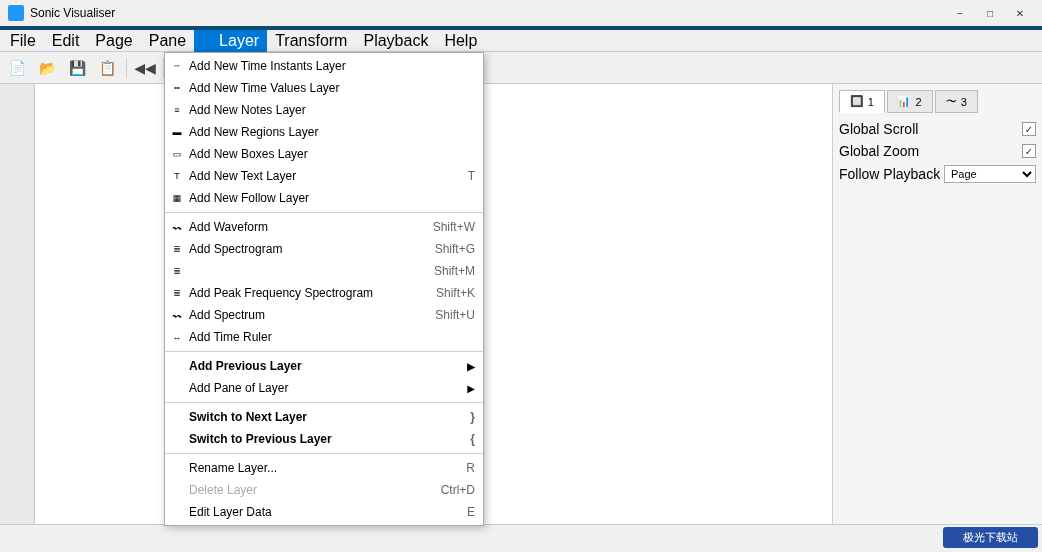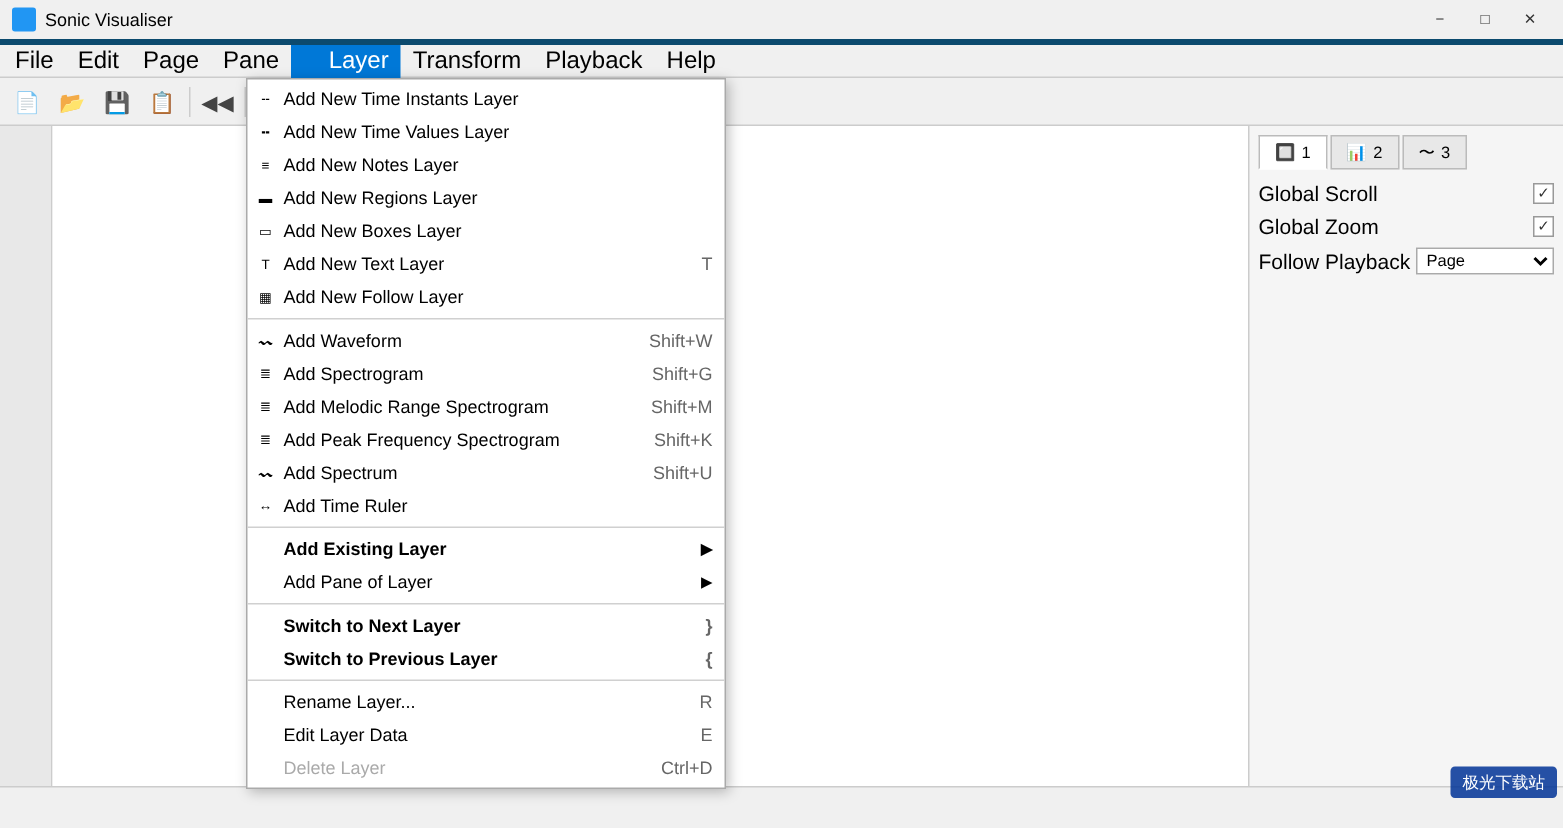--- a/index.html
+++ b/index.html
@@ -239,27 +239,27 @@
       font-size: 12px;
     }
     .item-arrow {
       margin-left: auto;
       font-size: 10px;
     }
 
     
     #watermark {
       position: absolute;
-      bottom: 20px;
+      bottom: 4px;
       right: 4px;
       display: flex;
       align-items: center;
       gap: 4px;
       background: rgba(0,50,150,0.85);
-      padding: 3px 8px;
+      padding: 3px 20px;
       border-radius: 3px;
     }
     .watermark-text {
       color: #fff;
       font-size: 11px;
     }
   </style>
 </head>
 <body>
 
@@ -385,42 +385,41 @@
     <span>Add Waveform</span>
     <span class="item-shortcut">Shift+W</span>
   </div>
   <div class="dropdown-item">
     <span class="item-icon">≣</span>
     <span>Add Spectrogram</span>
     <span class="item-shortcut">Shift+G</span>
   </div>
   <div class="dropdown-item">
     <span class="item-icon">≣</span>
-    <span>Add Melodic Range Spectrogram</span>
     <span class="item-shortcut">Shift+M</span>
   </div>
   <div class="dropdown-item">
     <span class="item-icon">≣</span>
     <span>Add Peak Frequency Spectrogram</span>
     <span class="item-shortcut">Shift+K</span>
   </div>
   <div class="dropdown-item">
     <span class="item-icon">〰</span>
     <span>Add Spectrum</span>
     <span class="item-shortcut">Shift+U</span>
   </div>
   <div class="dropdown-item">
     <span class="item-icon">↔</span>
     <span>Add Time Ruler</span>
   </div>
 
   <div class="menu-separator"></div>
 
   <div class="dropdown-item bold">
-    <span>Add Existing Layer</span>
+    <span>Add Previous Layer</span>
     <span class="item-arrow">▶</span>
   </div>
   <div class="dropdown-item">
     <span>Add Pane of Layer</span>
     <span class="item-arrow">▶</span>
   </div>
 
   <div class="menu-separator"></div>
 
   <div class="dropdown-item bold">
@@ -431,21 +430,21 @@
     <span>Switch to Previous Layer</span>
     <span class="item-shortcut">{</span>
   </div>
 
   <div class="menu-separator"></div>
 
   <div class="dropdown-item">
     <span>Rename Layer...</span>
     <span class="item-shortcut">R</span>
   </div>
-  <div class="dropdown-item">
-    <span>Edit Layer Data</span>
-    <span class="item-shortcut">E</span>
-  </div>
   <div class="dropdown-item disabled">
     <span>Delete Layer</span>
     <span class="item-shortcut">Ctrl+D</span>
   </div>
+  <div class="dropdown-item">
+    <span>Edit Layer Data</span>
+    <span class="item-shortcut">E</span>
+  </div>
 </div>
 
 </body></html>

